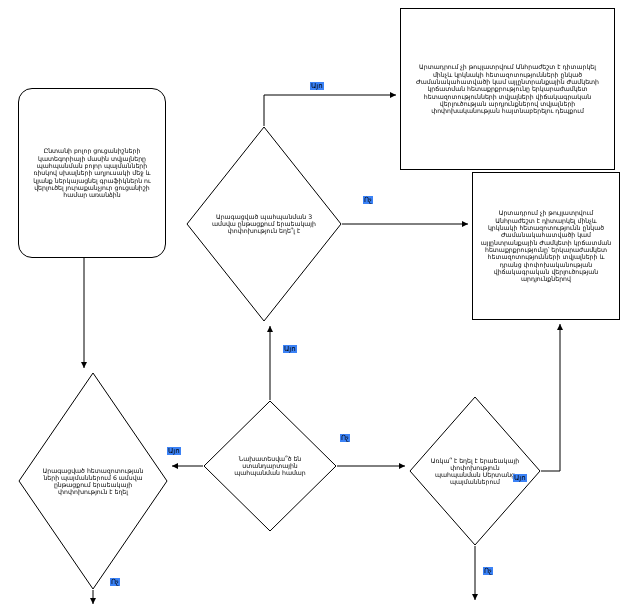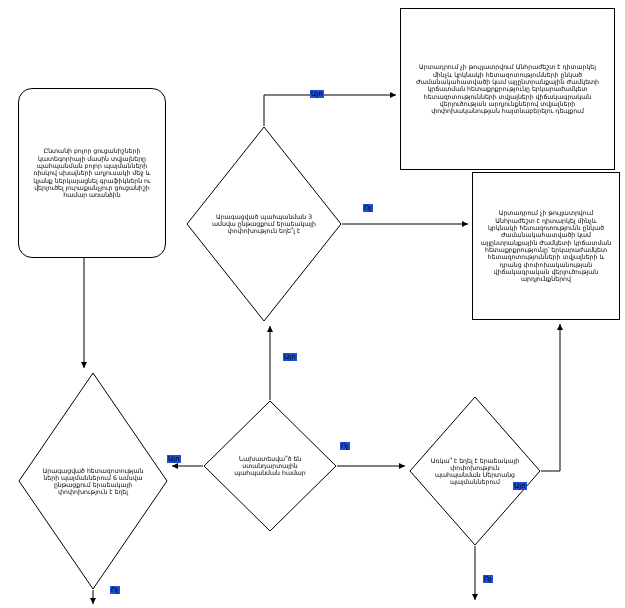--- a/index.html
+++ b/index.html
@@ -68,24 +68,23 @@
     top: 16%;
     width: 68%;
     height: 68%;
     display: flex;
     align-items: center;
     justify-content: center;
     text-align: center;
   }
   .edge-label {
     position: absolute;
-    background: #1d4ed8;
+    background: #3b82f6;
     padding: 0 1px;
     white-space: nowrap;
-    margin-top: 8px;
   }
 </style>
 </head>
 <body>
 
 <div id="canvas">
 
   <svg class="lines" viewBox="0 0 625 608">
     <defs>
       <marker id="arrow" markerWidth="8" markerHeight="8" refX="6" refY="3" orient="auto" markerUnits="strokeWidth">

